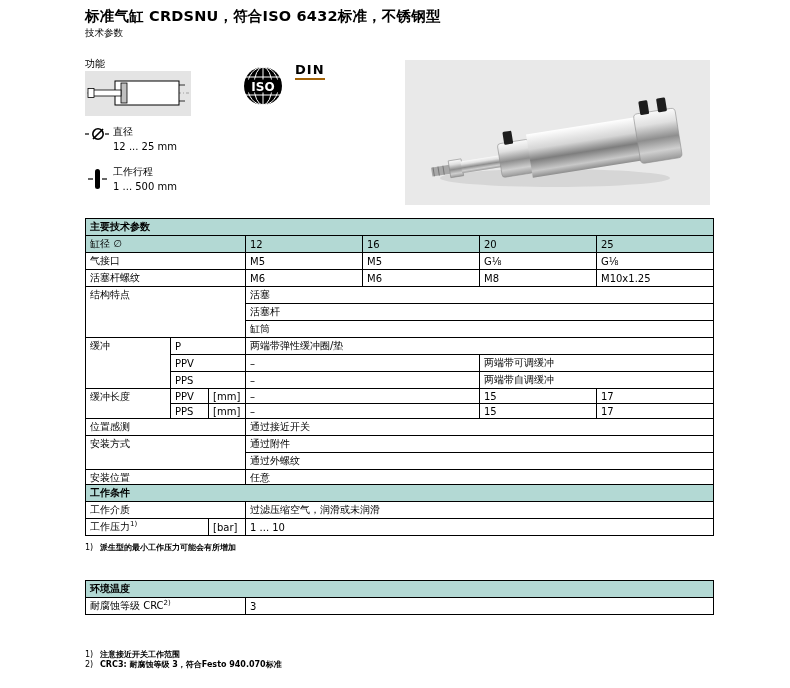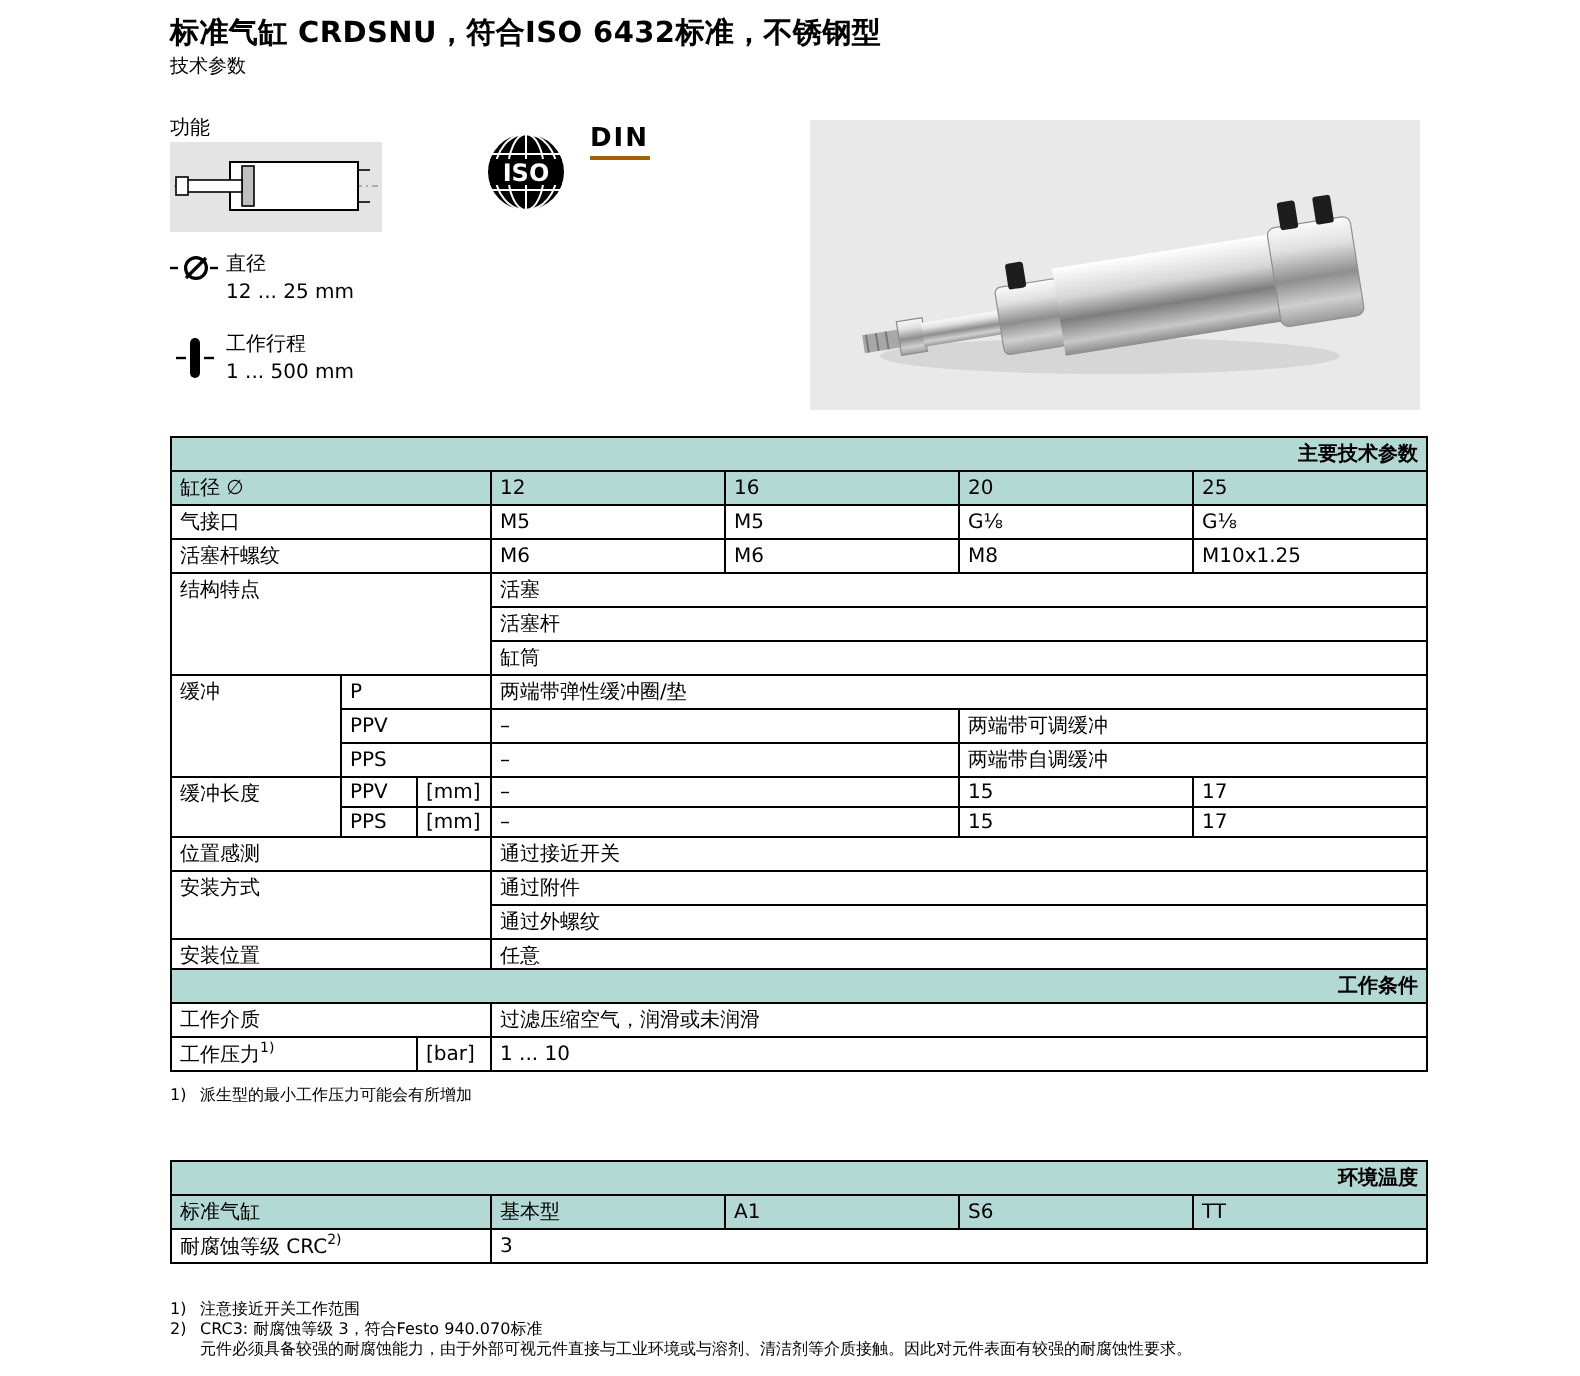--- a/index.html
+++ b/index.html
@@ -26,32 +26,32 @@
   .feature .f-label { position:absolute; left:28px; top:0; white-space:nowrap; }
   .feature .f-value { position:absolute; left:28px; top:16px; white-space:nowrap; }
   .feat-1 { top:125px; height:34px; width:200px; }
   .feat-2 { top:165px; height:34px; width:200px;text-align:center; }
 
   table { border-collapse:collapse; table-layout:fixed; font-size:10px; }
   td {
     border:1px solid #000; height:15px; padding:1px 4px;
     vertical-align:middle; white-space:nowrap; overflow:hidden; text-align:left;
   }
-  .sect-row td { background:#b3d9d4; font-weight:bold;text-align:right; }
+  .sect-row td { background:#b3d9d4; font-weight:bold; }
   .teal td { background:#b3d9d4; }
   .main-table { left:85px; top:218px; }
   .cond-table { left:85px; top:484px;border-radius:21px; }
   .temp-table { left:85px; top:580px;padding-left:20px; }
 
   sup { font-size:7px; vertical-align:super; }
 
   .footnote-block { font-size:8px; line-height:10px; }
   .fn-row { display:flex; }
   .fn-marker { width:15px; flex:0 0 15px; }
-  .fn-text { max-width:610px; white-space:normal; }
+  .fn-text { max-width:610px; white-space:normal;font-weight:bold; }
   .cond-fn { left:85px; top:543px; }
   .temp-fn { left:85px; top:650px; }
 </style>
 </head>
 <body>
 
 <div class="abs page-title">标准气缸 CRDSNU，符合ISO 6432标准，不锈钢型</div>
 <div class="abs page-subtitle">技术参数</div>
 
 <div class="abs function-label">功能</div>
@@ -271,40 +271,29 @@
       <col style="width:37px">
     <col style="width:117px">
       <col style="width:117px">
       <col style="width:117px">
       <col style="width:117px">
   </colgroup>
   <tbody>
       <tr class="sect-row">
     <td colspan="7">环境温度</td>
   </tr>
-  <tr class="teal">
-    <td colspan="3">标准气缸</td>
-    <td>基本型</td>
-    <td>A1</td>
-    <td>S6</td>
-    <td>TT</td>
-  </tr>
   <tr>
     <td colspan="3"><span>耐腐蚀等级 CRC</span><sup>2)</sup></td>
     <td colspan="4">3</td>
   </tr>
 </tbody>
   </table>
 
 <div class="abs footnote-block temp-fn">
   <div class="fn-row">
     <span class="fn-marker">1)</span>
     <span class="fn-text">注意接近开关工作范围</span>
   </div>
   <div class="fn-row">
     <span class="fn-marker">2)</span>
     <span class="fn-text">CRC3: 耐腐蚀等级 3，符合Festo 940.070标准</span>
   </div>
-  <div class="fn-row">
-    <span class="fn-marker"></span>
-    <span class="fn-text">元件必须具备较强的耐腐蚀能力，由于外部可视元件直接与工业环境或与溶剂、清洁剂等介质接触。因此对元件表面有较强的耐腐蚀性要求。</span>
-  </div>
 </div>
 
 </body></html>

